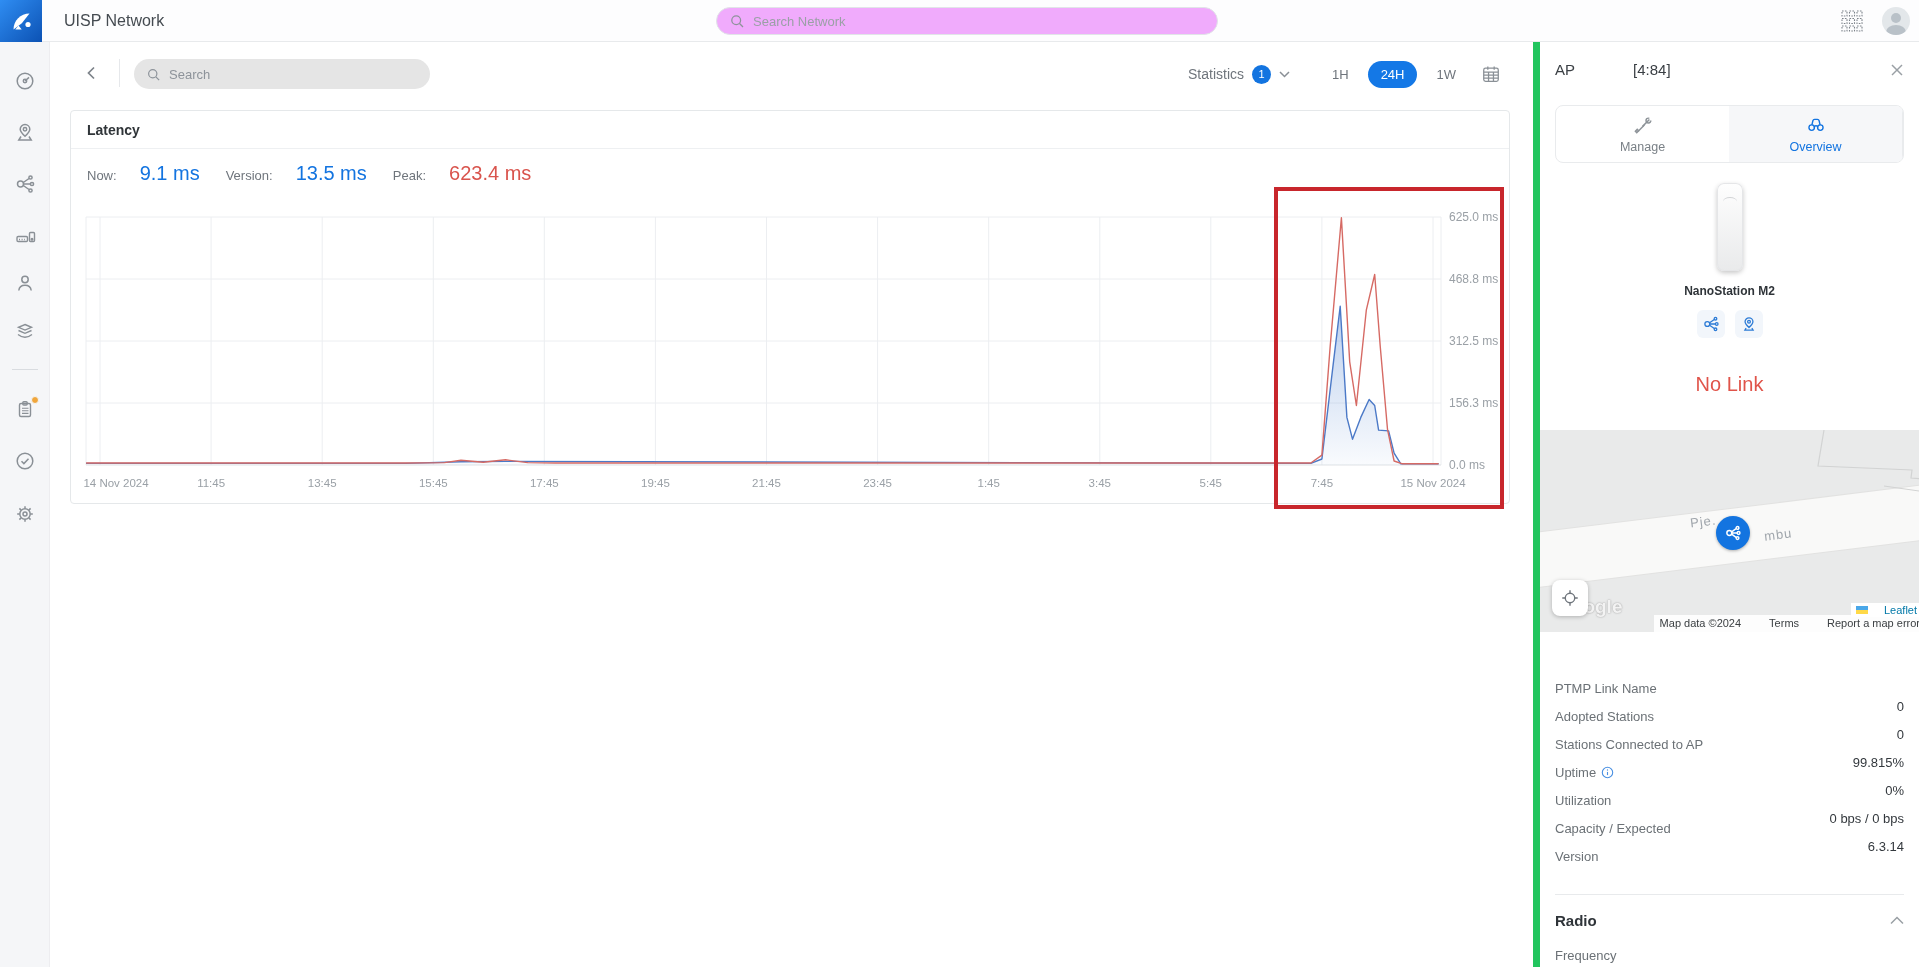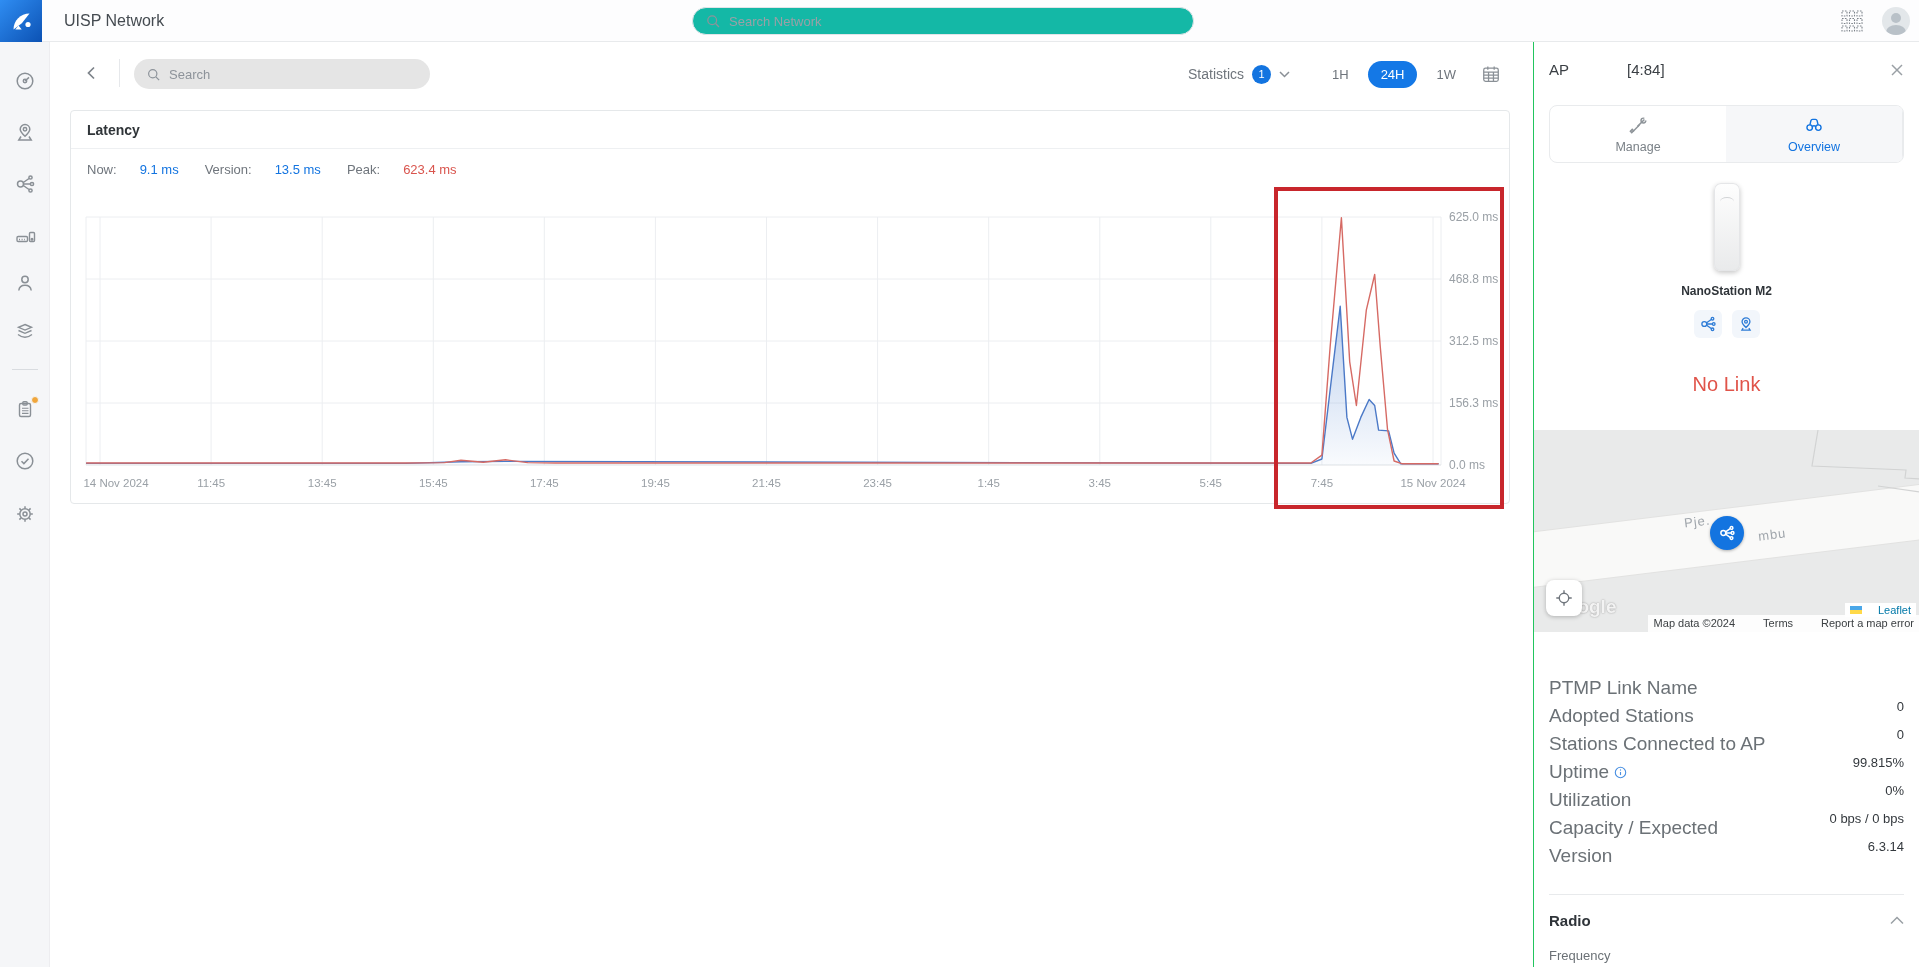--- a/index.html
+++ b/index.html
@@ -4,21 +4,21 @@
 <style>
   * { box-sizing: border-box; margin: 0; padding: 0; }
   html,body { width:1919px; height:967px; overflow:hidden; }
   body { font-family:"Liberation Sans", sans-serif; background:#fff; color:#33383d; position:relative; }
   svg { display:block; }
 
   
   .top-header { position:absolute; top:0; left:0; width:1919px; height:42px; background:#fdfdfe; border-bottom:1px solid #e8eaec; z-index:40; }
   .logo { position:absolute; left:0; top:0; width:42px; height:42px; background:linear-gradient(135deg,#2f8df2,#0c52b4); display:flex; align-items:center; justify-content:center; cursor:pointer; }
   .app-title { position:absolute; left:64px; top:0; line-height:41px; font-size:16px; color:#454b51; }
-  .global-search { position:absolute; left:692px; top:7px; width:502px; height:28px; border:1px solid #e1e4e8; border-radius:14px; background:#14b8a6; display:flex; align-items:center; padding:0 12px; gap:8px; }
+  .global-search { position:absolute; left:716px; top:7px; width:502px; height:28px; border:1px solid #e1e4e8; border-radius:14px; background:#f0abfc; display:flex; align-items:center; padding:0 12px; gap:8px; }
   .global-search input { border:none; outline:none; width:100%; font-size:13px; font-family:inherit; color:#33383d; background:transparent; }
   .global-search input::placeholder { color:#9aa0a6; }
   .apps-btn { position:absolute; left:1841px; top:10px; width:22px; height:22px; cursor:pointer; }
   .avatar { position:absolute; left:1882px; top:7px; width:28px; height:28px; border-radius:50%; background:#e3e7ea; overflow:hidden; cursor:pointer; }
 
   
   .sidebar { position:absolute; top:42px; left:0; width:50px; height:925px; background:#f5f6f8; border-right:1px solid #ededf0; z-index:30; }
   .side-icon { position:absolute; left:14px; width:22px; height:22px; cursor:pointer; }
   .side-divider { position:absolute; left:12px; width:26px; height:1px; background:#d9dce0; }
   .task-badge { position:absolute; width:8px; height:8px; border-radius:50%; border:1.5px solid #f5f6f8; }
@@ -36,30 +36,30 @@
   .range-pill { font-size:13px; color:#6f757c; padding:6px 10px; border-radius:15px; cursor:pointer; }
   .range-pill.active { background:#1478e6; color:#fff; padding:6px 13px; }
   .cal-btn { margin-left:6px; cursor:pointer; }
 
   
   .card { position:absolute; left:70px; top:110px; width:1440px; height:394px; background:#fff; border:1px solid #e5e8ea; border-radius:4px; }
   .card-title { padding:11px 16px 10px; font-size:14px; font-weight:bold; color:#303539; border-bottom:1px solid #eef0f2; }
   .stats-row { display:flex; align-items:center; gap:26px; padding:13px 16px 0; }
   .stat-item { display:flex; align-items:baseline; gap:23px; }
   .stat-label { font-size:13px; color:#6f757c; }
-  .stat-value { font-size:13px; }
+  .stat-value { font-size:20px; }
   .val-blue { color:#1374e0; }
   .val-red { color:#d9544d; }
   .chart-svg { position:absolute; left:0; top:92px; }
   .ylab { fill:#9aa0a6; font-size:12px; font-family:"Liberation Sans",sans-serif; }
   .xlab { fill:#9aa0a6; font-size:11.5px; font-family:"Liberation Sans",sans-serif; }
   .highlight-rect { position:absolute; left:1203px; top:76px; width:230px; height:322px; border:4px solid #c8262c; z-index:6; pointer-events:none; }
 
   
-  .panel { position:absolute; top:42px; right:0; width:386px; height:925px; background:#fff; border-left:1px solid #22c55e; overflow:hidden; z-index:35; }
+  .panel { position:absolute; top:42px; right:0; width:386px; height:925px; background:#fff; border-left:7px solid #22c55e; overflow:hidden; z-index:35; }
   .panel-head { position:absolute; top:19px; left:15px; right:15px; display:flex; align-items:center; font-size:15px; color:#3a3f44; }
   .redacted-gap { display:inline-block; width:58px; }
   .panel-close { position:absolute; top:21px; right:15px; width:14px; height:14px; cursor:pointer; }
   .tabs { position:absolute; top:63px; left:15px; right:15px; height:58px; border:1px solid #e9ebed; border-radius:8px; display:flex; overflow:hidden; background:#fff; }
   .tab { flex:1; display:flex; flex-direction:column; align-items:center; justify-content:center; gap:4px; cursor:pointer; font-size:12.5px; color:#7a8187; }
   .tab.active { background:#f6f7f9; border-right:1px solid #e9ebed; color:#1374e0; }
   .device-section { position:absolute; top:141px; left:0; right:0; text-align:center; }
   .device-img { width:26px; height:88px; margin:0 auto; border-radius:7px; background:linear-gradient(180deg,#fefefe,#e9eaeb); box-shadow:0 2px 5px rgba(0,0,0,0.22), inset 0 0 0 1px #e5e6e8; position:relative; }
   .device-img:after { content:''; position:absolute; top:14px; left:6px; width:14px; height:8px; border-top:1.5px solid #d2d4d6; border-radius:50%; }
   .device-name { margin-top:13px; font-size:12px; font-weight:bold; color:#2f3439; }
@@ -73,21 +73,21 @@
   .map-marker { position:absolute; left:176px; top:86px; width:34px; height:34px; border-radius:50%; background:#1374e0; display:flex; align-items:center; justify-content:center; box-shadow:0 1px 3px rgba(0,0,0,0.3); cursor:pointer; }
   .locate-btn { position:absolute; left:12px; top:150px; width:36px; height:36px; background:#fff; border-radius:8px; box-shadow:0 1px 4px rgba(0,0,0,0.25); display:flex; align-items:center; justify-content:center; cursor:pointer; z-index:3; }
   .google-wm { position:absolute; left:17px; top:166px; font-size:19px; font-weight:bold; color:#f3f3f3; text-shadow:0 0 2px #a9a9a9, 0 0 1px #bdbdbd; z-index:2; }
   .attr-leaflet { position:absolute; right:4px; bottom:15px; background:#fff; padding:1px 5px; font-size:11px; display:flex; align-items:center; gap:16px; z-index:4; }
   .attr-leaflet a { color:#0078a8; text-decoration:none; cursor:pointer; }
   .ua-flag { display:inline-block; width:12px; height:8px; background:linear-gradient(180deg,#4aa7e8 50%,#ffd948 50%); }
   .attr-line { position:absolute; right:0; bottom:0; background:rgba(255,255,255,0.9); padding:2px 6px 3px; font-size:11px; color:#3c4043; display:flex; gap:28px; z-index:4; }
   
   .details { position:absolute; top:622px; left:15px; right:15px; }
   .detail-row { height:28px; display:flex; align-items:center; justify-content:space-between; }
-  .dlab { font-size:19px; color:#6b7176; display:flex; align-items:center; gap:5px;margin-top:20px; }
+  .dlab { font-size:13px; color:#6b7176; display:flex; align-items:center; gap:5px;margin-top:20px; }
   .dval { font-size:13px; color:#33383d; }
   .radio-section { position:absolute; top:852px; left:15px; right:15px; border-top:1px solid #e8eaec; }
   .radio-header { display:flex; align-items:center; justify-content:space-between; padding-top:17px; cursor:pointer; }
   .radio-title { font-size:15px; font-weight:bold; color:#2f3439; }
   .radio-row-label { margin-top:19px; font-size:13px; color:#6b7176; }
 </style>
 </head>
 <body>
 
 <header class="top-header">

